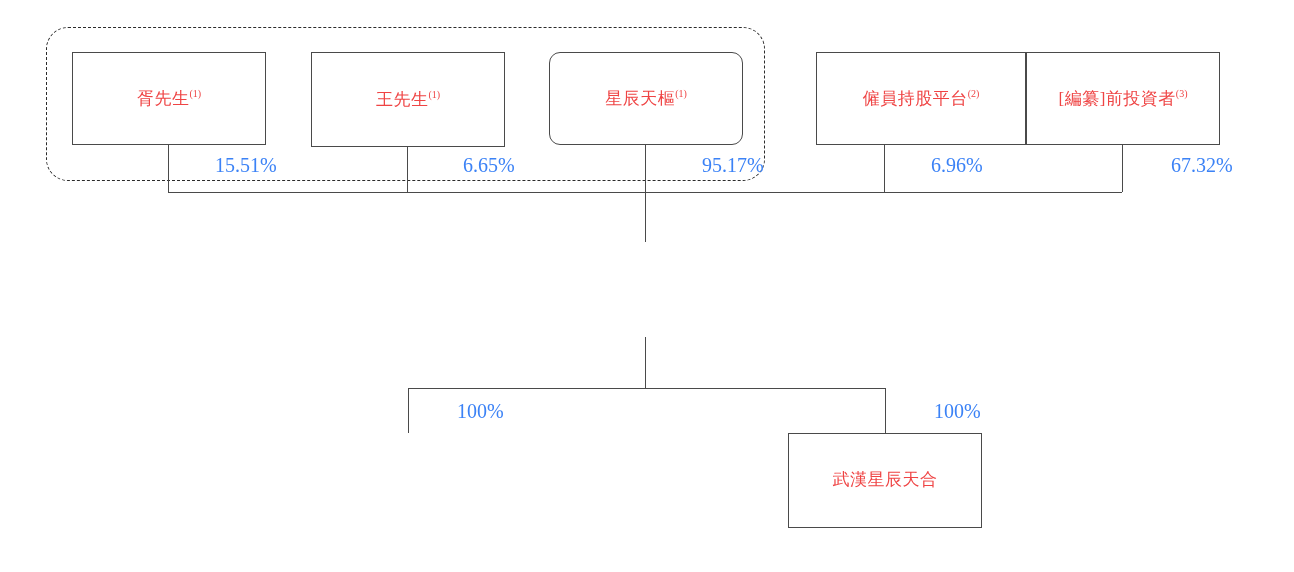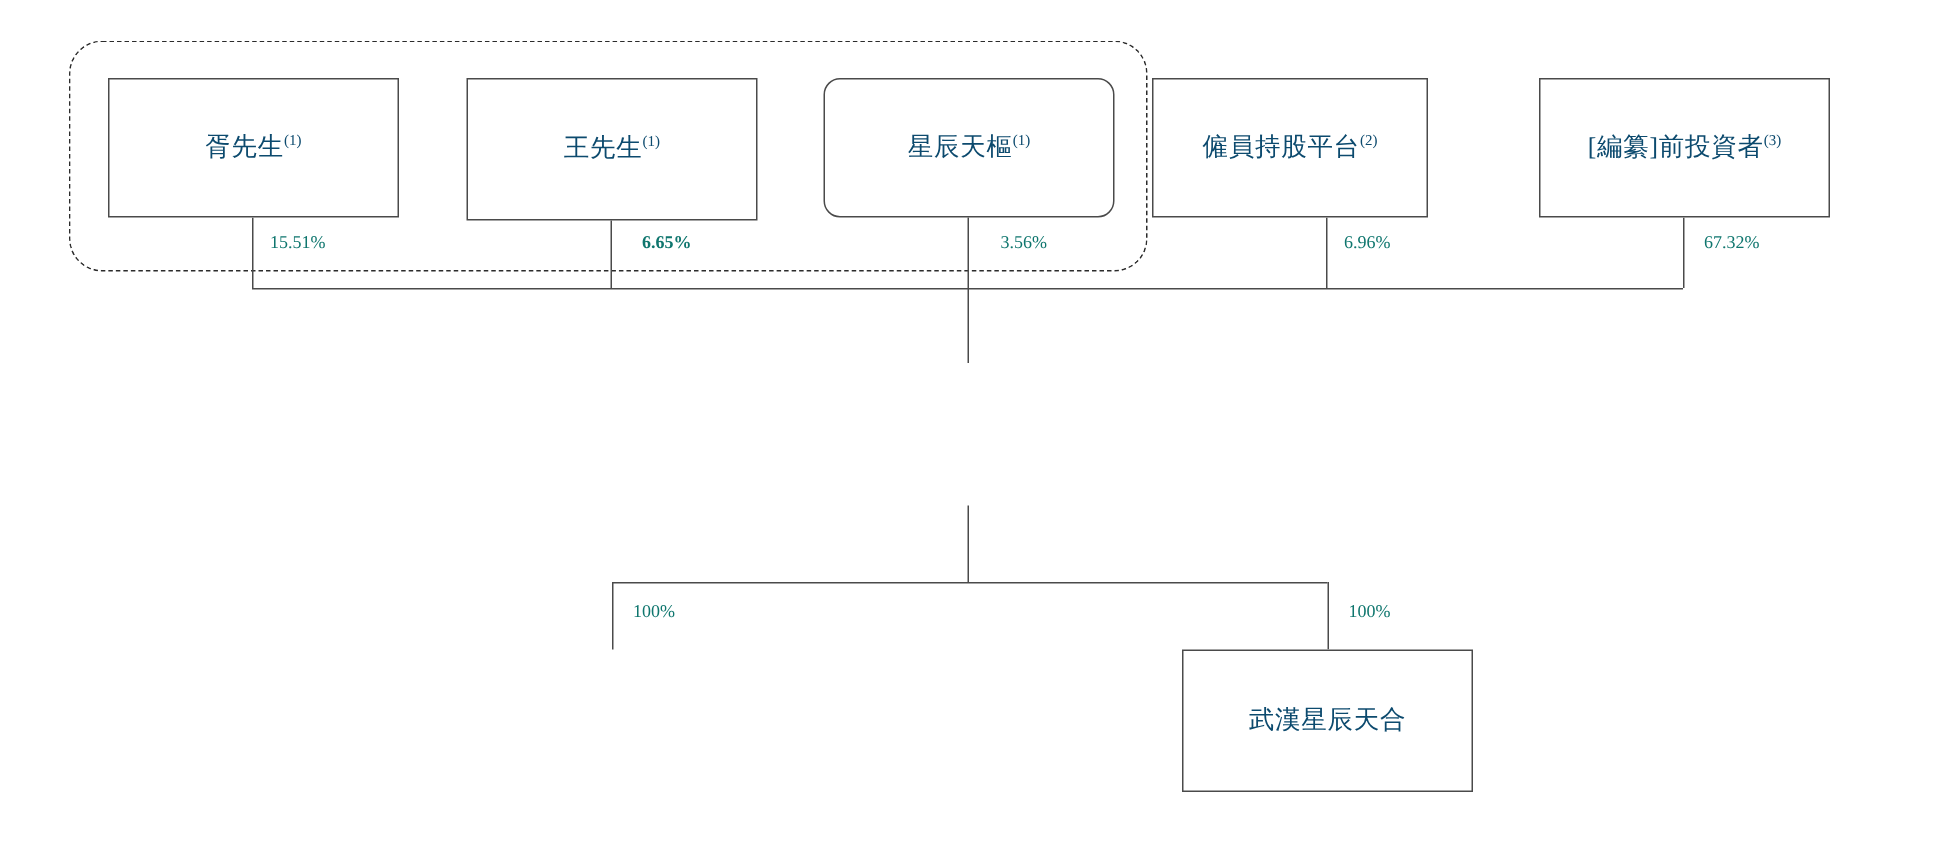--- a/index.html
+++ b/index.html
@@ -26,21 +26,21 @@
     border: 1px solid #4a4a4a;
     background: #ffffff;
     display: flex;
     align-items: center;
     justify-content: center;
     z-index: 5;
   }
   .node-label {
     font-size: 17px;
     line-height: 1.2;
-    color: #0c4a6e;
+    color: #ef4444;
     white-space: nowrap;
     letter-spacing: 0.5px;
   }
   .node-label .sup {
     font-size: 10px;
     vertical-align: super;
     letter-spacing: 0;
   }
 
   
@@ -63,25 +63,26 @@
   .conn-v {
     position: absolute;
     width: 0;
     border-left: 1px solid #4a4a4a;
     z-index: 3;
   }
 
   
   .pct-label {
     position: absolute;
-    font-size: 12px;
-    color: #0f766e;
+    font-size: 20px;
+    color: #3b82f6;
     white-space: nowrap;
     z-index: 6;
     background: transparent;
+    margin-left: 35px;
   }
 </style>
 </head>
 <body>
 
 <div id="chart-root">
 
   <div class="dashed-group" style="left:46px; top:27px; width:719px; height:154px;"></div>
 
   <div class="node-box" style="left:72px; top:52px; width:194px; height:93px;">
@@ -89,41 +90,41 @@
   </div>
 
   <div class="node-box" style="left:311px; top:52px; width:194px; height:95px;">
     <span class="node-label"><span>王先生</span><span class="sup">(1)</span></span>
   </div>
 
   <div class="node-box" style="left:549px; top:52px; width:194px; height:93px;border-radius:11px;">
     <span class="node-label"><span>星辰天樞</span><span class="sup">(1)</span></span>
   </div>
 
-  <div class="node-box" style="left:768px; top:52px; width:184px; height:93px;">
+  <div class="node-box" style="left:816px; top:52px; width:210px; height:93px;">
     <span class="node-label"><span>僱員持股平台</span><span class="sup">(2)</span></span>
   </div>
 
   <div class="node-box" style="left:1026px; top:52px; width:194px; height:93px;">
     <span class="node-label"><span>[編纂]前投資者</span><span class="sup">(3)</span></span>
   </div>
 
   <div class="conn-v" style="left:168px; top:145px; height:47px;"></div>
   <div class="conn-v" style="left:407px; top:145px; height:47px;"></div>
   <div class="conn-v" style="left:645px; top:145px; height:47px;"></div>
   <div class="conn-v" style="left:884px; top:145px; height:47px;"></div>
   <div class="conn-v" style="left:1122px; top:145px; height:47px;"></div>
 
   <div class="conn-h" style="left:168px; top:192px; width:954px;"></div>
 
   <div class="conn-v" style="left:645px; top:192px; height:50px;"></div>
 
   <div class="pct-label" style="left:180px; top:154px;">15.51%</div>
-  <div class="pct-label" style="left:428px; top:154px;font-weight:bold;">6.65%</div>
-  <div class="pct-label" style="left:667px; top:154px;">3.56%</div>
+  <div class="pct-label" style="left:428px; top:154px;">6.65%</div>
+  <div class="pct-label" style="left:667px; top:154px;">95.17%</div>
   <div class="pct-label" style="left:896px; top:154px;">6.96%</div>
   <div class="pct-label" style="left:1136px; top:154px;text-align:center;">67.32%</div>
 
 
   <div class="conn-v" style="left:645px; top:337px; height:51px;"></div>
   <div class="conn-h" style="left:408px; top:388px; width:477px;"></div>
   <div class="conn-v" style="left:408px; top:388px; height:45px;"></div>
   <div class="conn-v" style="left:885px; top:388px; height:45px;"></div>
 
   <div class="pct-label" style="left:422px; top:400px;">100%</div>

